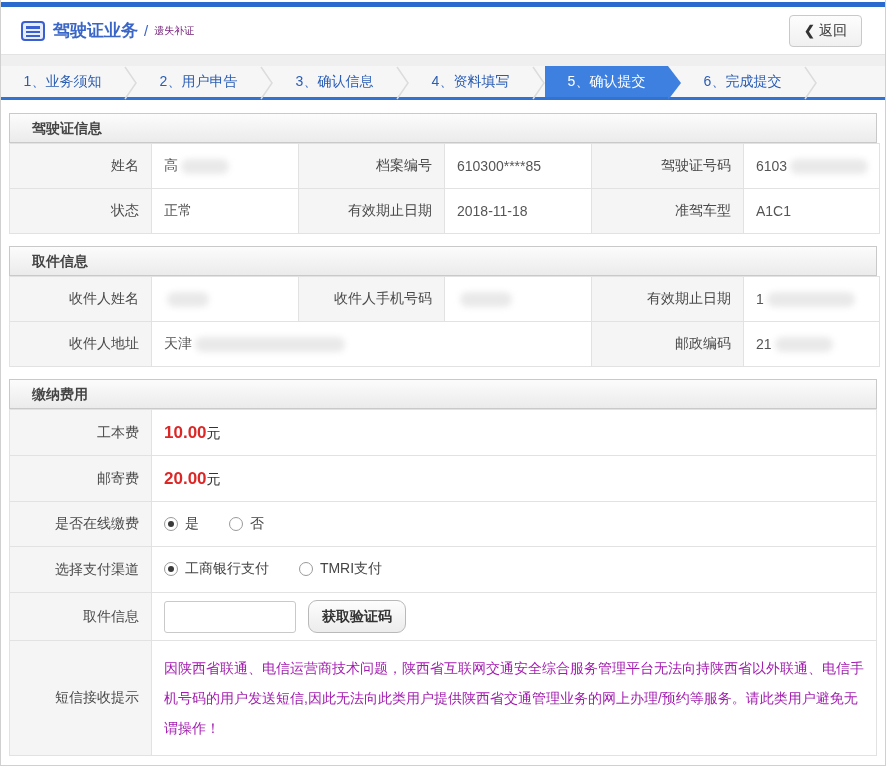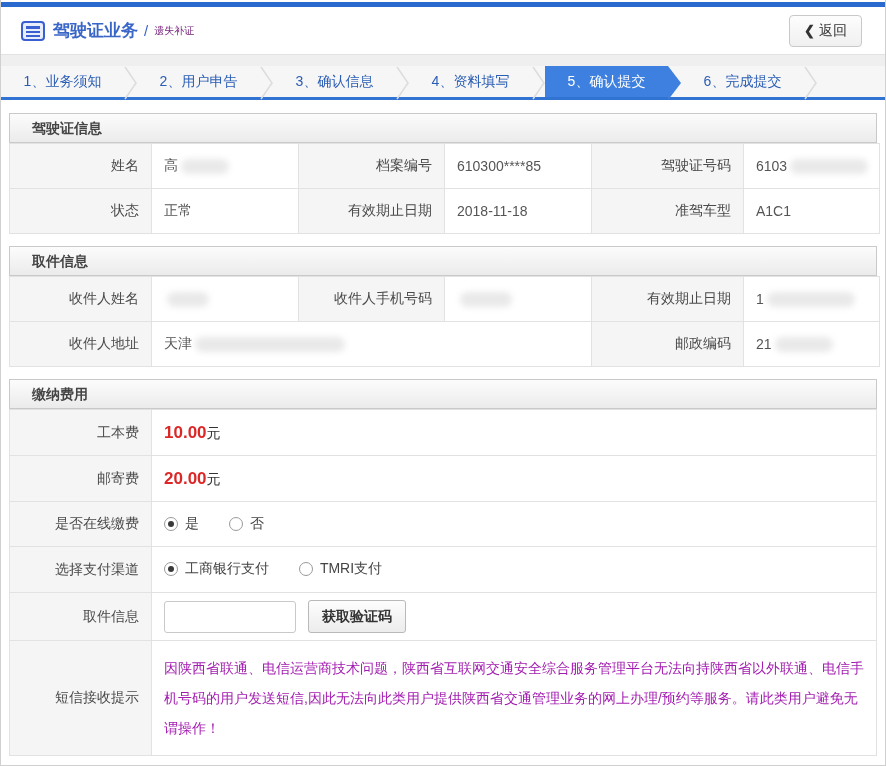--- a/index.html
+++ b/index.html
@@ -98,21 +98,21 @@
     border-radius:50%; background:#3a3a3a;
   }
   .radio .rlabel { font-size:14px; color:#444; }
 
   .code-input {
     width:132px; height:32px; border:1px solid #c9c9c9; border-radius:3px;
     padding:0 8px; font-size:14px; color:#333; vertical-align:middle;
   }
   .code-btn {
     height:33px; margin-left:8px; padding:0 13px; vertical-align:middle;
-    border:1px solid #b9b9b9; border-radius:3px;
+    border:1px solid #b9b9b9; border-radius:9px;
     background:linear-gradient(#fdfdfd,#ececec);
     font-size:14px; font-weight:bold; color:#333; cursor:pointer;
   }
   .notice {
     color:#a21caf; font-size:14px; line-height:30px; white-space:normal;
     padding:4px 0;
   }
   td.val.notice-cell { white-space:normal; padding-top:8px; padding-bottom:8px; }
 
   

